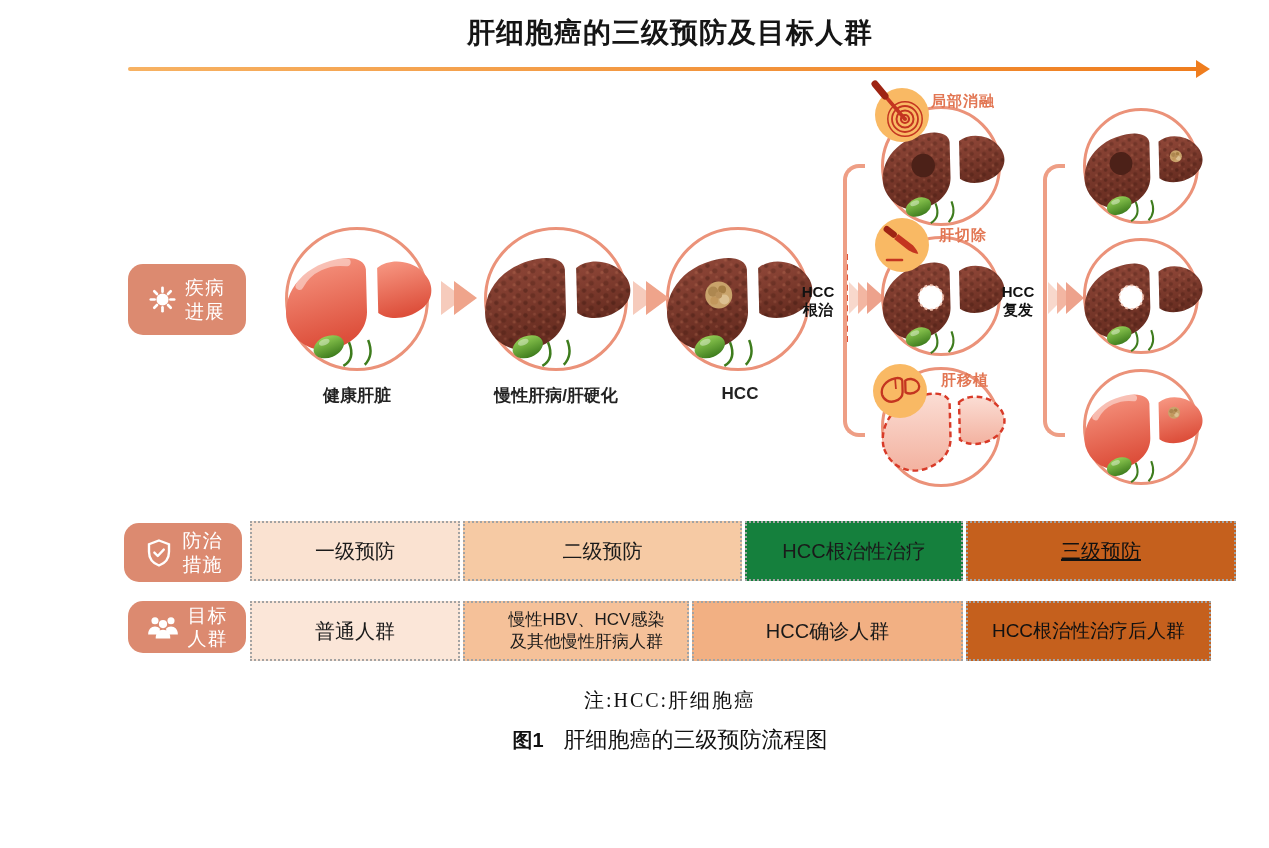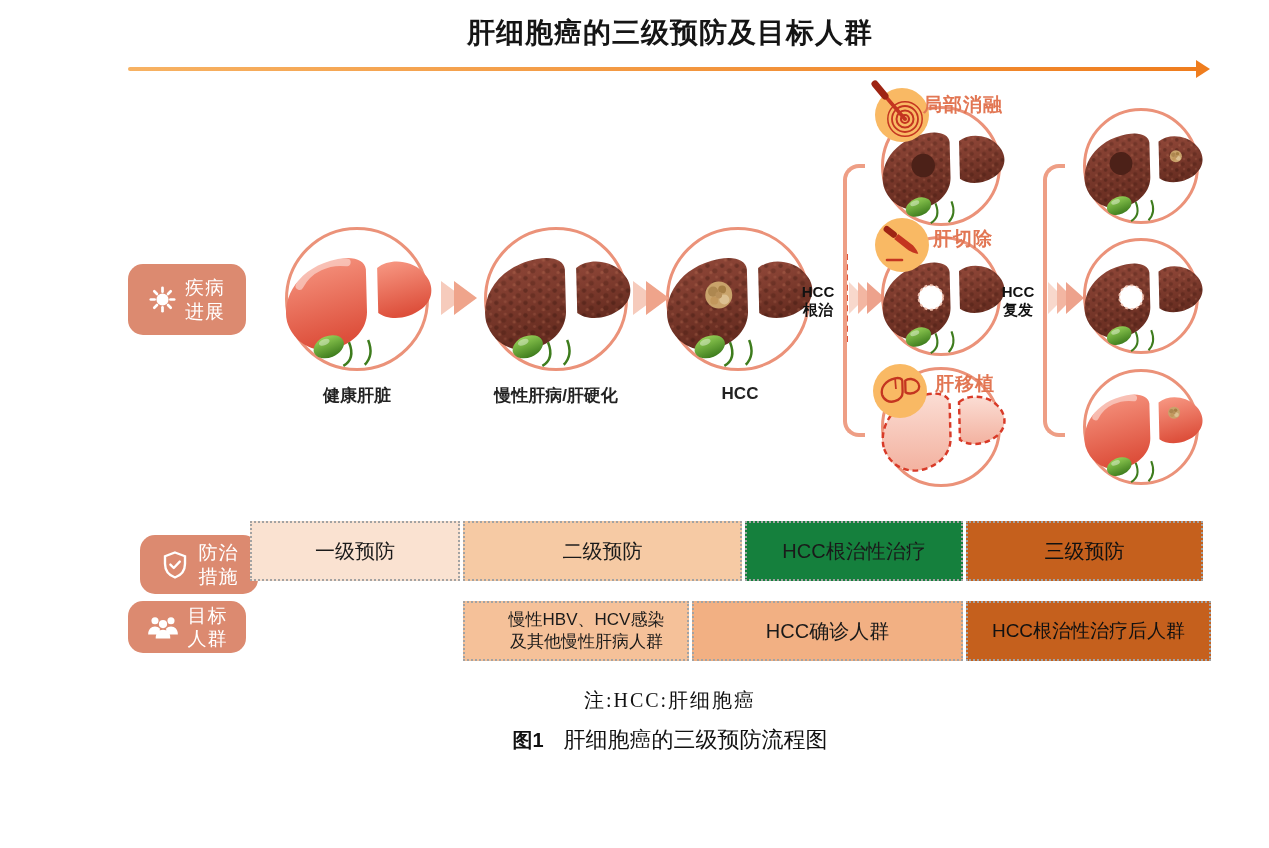--- a/index.html
+++ b/index.html
@@ -32,21 +32,21 @@
 
   
   .mchev{width:0;height:0;border-top:16px solid transparent;border-bottom:16px solid transparent;}
 
   .translabel{width:50px;text-align:center;font-size:15px;font-weight:bold;color:#111;line-height:1.2;}
   .dashline{width:0;height:88px;border-left:2.5px dashed #E25136;}
   .bracket{width:22px;height:273px;border-left:4px solid #EE9E85;border-top:4px solid #EE9E85;border-bottom:4px solid #EE9E85;border-radius:16px 0 0 16px;box-sizing:border-box;}
 
   .tbadge{width:54px;height:54px;}
   .tbadge svg{overflow:visible;display:block;}
-  .tlabel{width:130px;text-align:center;font-size:19px;font-weight:bold;color:#E27653;letter-spacing:1px;white-space:nowrap;}
+  .tlabel{width:130px;text-align:center;font-size:15px;font-weight:bold;color:#E27653;letter-spacing:1px;white-space:nowrap;}
 
   
   .rowbox{height:60px;border:2px dotted #A3A3A3;box-sizing:border-box;display:flex;align-items:center;justify-content:center;text-align:center;color:#1a1a1a;font-size:20px;font-weight:500;}
   .rowbox.small{font-size:17px;line-height:1.3;}
   .mb1{background:#FAE2D1;} .mb2{background:#F6CAA4;} .mb3{background:#15803d;} .mb4{background:#C5601D;color:#111;}
   .tb1{background:#FBE6D8;} .tb2{background:#F5C199;} .tb3{background:#F2B083;} .tb4{background:#C5601D;color:#111;}
 
   .note{top:687px;left:670px;font-family:"Liberation Serif","DejaVu Serif",serif;font-size:20px;color:#111;letter-spacing:2px;white-space:nowrap;}
   .figcap{top:725px;left:670px;font-family:"Liberation Serif","DejaVu Serif",serif;font-size:22px;color:#111;white-space:nowrap;}
   .figcap .figlab{font-family:"Liberation Sans","DejaVu Sans",sans-serif;font-weight:bold;font-size:20px;margin-right:20px;}
@@ -307,49 +307,50 @@
           <circle r="12" fill="#C9A36B"></circle>
           <circle cx="-5" cy="-3" r="4.5" fill="#AD8750"></circle>
           <circle cx="5" cy="4" r="4.5" fill="#DCC091"></circle>
           <circle cx="3" cy="-5" r="3.5" fill="#A67F45"></circle>
           <circle cx="-4" cy="5" r="3.5" fill="#C2975C"></circle>
           <circle r="3" fill="#B8905A"></circle>
         </g>
       </svg>
     </div>
 
-  <div class="abs badge" style="left:140px;top:523px;height:59px;margin-top:12px;">
+  <div class="abs badge" style="left:124px;top:523px;height:59px;">
     <svg width="30" height="30" viewBox="0 0 24 24" fill="none" stroke="#fff" stroke-width="1.9">
       <path d="M12 2 L20 5 V11 C20 16.5 16.6 20.3 12 22 C7.4 20.3 4 16.5 4 11 V5 Z"></path>
       <path d="M8.3 11.7 L11 14.4 L15.8 9.3" stroke-linecap="round" stroke-linejoin="round"></path>
     </svg>
     <div class="txt">
       <div>防治</div>
       <div>措施</div>
     </div>
   </div>
   <div class="abs rowbox mb1" style="left:250px;top:521px;width:210px;font-family:Liberation Mono, monospace;">一级预防</div>
   <div class="abs rowbox mb2" style="left:463px;top:521px;width:279px;">二级预防</div>
   <div class="abs rowbox mb3" style="left:745px;top:521px;width:218px;">HCC根治性治疗</div>
-  <div class="abs rowbox mb4" style="left:966px;top:521px;width:237px;">三级预防</div>
+  <div class="abs rowbox mb4" style="left:966px;top:521px;width:270px;text-decoration:underline;">三级预防</div>
 
   <div class="abs badge" style="left:128px;top:601px;height:52px;">
     <svg width="32" height="26" viewBox="0 0 28 22" fill="#fff">
       <circle cx="7" cy="5.6" r="3.1"></circle>
       <circle cx="21" cy="5.6" r="3.1"></circle>
       <path d="M1,17.5 C1,13 3.6,10.6 7,10.6 C8.7,10.6 10.2,11.2 11.2,12.4 L11.2,17.5 Z"></path>
       <path d="M27,17.5 C27,13 24.4,10.6 21,10.6 C19.3,10.6 17.8,11.2 16.8,12.4 L16.8,17.5 Z"></path>
       <circle cx="14" cy="8.4" r="3.6"></circle>
       <path d="M7.6,21 C7.6,15.8 10.4,13.4 14,13.4 C17.6,13.4 20.4,15.8 20.4,21 Z"></path>
     </svg>
     <div class="txt">
       <div>目标</div>
       <div>人群</div>
     </div>
   </div>
+  <div class="abs rowbox tb1" style="left:250px;top:601px;width:210px;">普通人群</div>
   <div class="abs rowbox tb2 small" style="left:463px;top:601px;width:226px;padding-left:21px;">
     <div>
       <div>慢性HBV、HCV感染</div>
       <div>及其他慢性肝病人群</div>
     </div>
   </div>
   <div class="abs rowbox tb3" style="left:692px;top:601px;width:271px;">HCC确诊人群</div>
   <div class="abs rowbox tb4" style="left:966px;top:601px;width:245px;font-size:19px;">HCC根治性治疗后人群</div>
 
   <div class="abs cx note">注:HCC:肝细胞癌</div>

